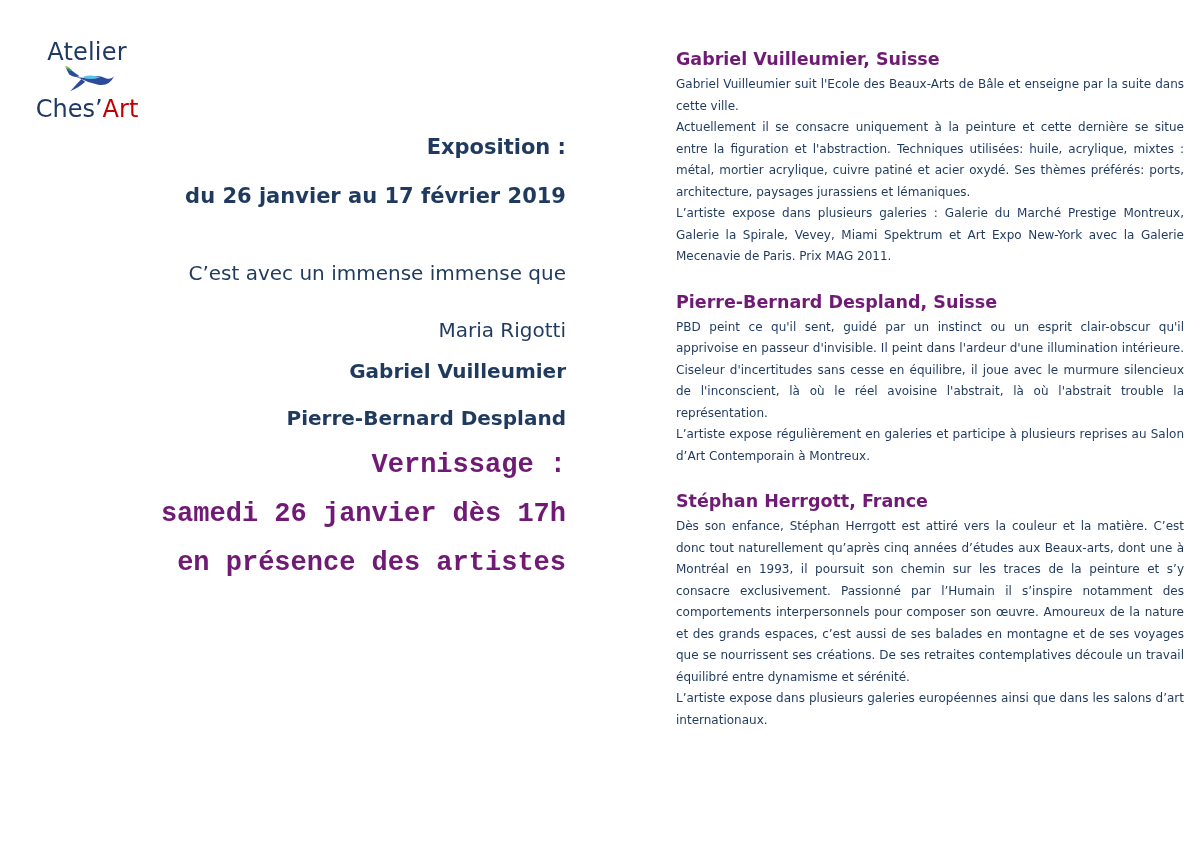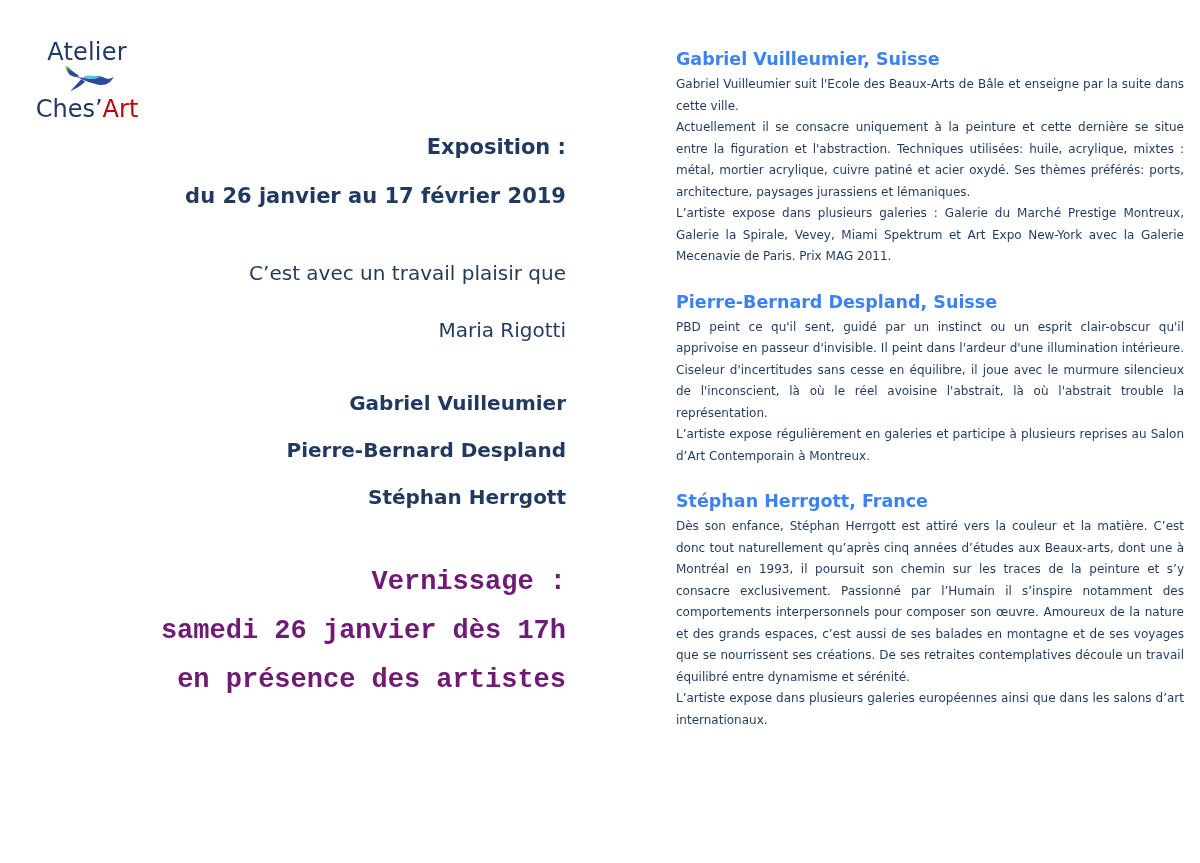--- a/index.html
+++ b/index.html
@@ -29,37 +29,37 @@
   }
   .lc-line { display:block; line-height:25px; }
   .lc-heading  { font-size:21px; font-weight:bold; }
   .lc-body     { font-size:20px; font-weight:normal; }
   .lc-artist   { font-size:20px; font-weight:bold; }
   .lc-red      { font-size:27px; font-weight:bold; color:#701a75;font-family:Liberation Mono, monospace; }
 
   #expo      { margin-bottom:24px; }
   #dates     { margin-bottom:52px; }
   #plaisir   { margin-bottom:32px; }
-  #maria     { margin-bottom:48px; }
+  #maria     { margin-bottom:16px; }
   #invite    { margin-bottom:61px; }
   #artist-0  { margin-bottom:22px; }
   #artist-1  { margin-bottom:22px; }
   #artist-2  { margin-bottom:60px; }
   #vern      { margin-bottom:24px; }
   #samedi    { margin-bottom:24px; }
 
   
   .right-col {
     position:absolute; left:676px; top:48px; width:508px;
     color:#1f3a5e;
   }
   .bio { margin:0; }
   .bio + .bio { margin-top:23px; }
   .bio h2 {
-    color:#3b82f6; font-size:17.5px; font-weight:bold;
+    color:#701a75; font-size:17.5px; font-weight:bold;
     line-height:22px; margin:0 0 4px 0; text-align:left;
   }
   .bio p {
     font-size:12px; line-height:21.5px; text-align:justify;
     text-justify:inter-word; margin:0;
   }
 </style>
 </head>
 <body>
 
@@ -79,25 +79,24 @@
       <path d="M26 12.5 Q34 9.5 44 13 Q36 16 28 14.5 Z" fill="#5ec1ea"></path>
 
       <path d="M24 15 L12 28 Q22 24 28 18 Z" fill="#2e4b9b"></path>
     </svg>
     <div class="word-bottom"><span>Ches’</span><span class="red">Art</span></div>
   </header>
 
   <section class="left-col">
     <div id="expo" class="lc-line lc-heading">Exposition :</div>
     <div id="dates" class="lc-line lc-heading">du 26 janvier au 17 février 2019</div>
-    <div id="plaisir" class="lc-line lc-body">C’est avec un travail plaisir que</div>
+    <div id="plaisir" class="lc-line lc-body">C’est avec un immense immense que</div>
     <div id="maria" class="lc-line lc-body">Maria Rigotti</div>
     <div id="artist-0" class="lc-line lc-artist">Gabriel Vuilleumier</div>
     <div id="artist-1" class="lc-line lc-artist">Pierre-Bernard Despland</div>
-    <div id="artist-2" class="lc-line lc-artist">Stéphan Herrgott</div>
     <div id="vern" class="lc-line lc-red">Vernissage :</div>
     <div id="samedi" class="lc-line lc-red">samedi 26 janvier dès 17h</div>
     <div id="presence" class="lc-line lc-red">en présence des artistes</div>
   </section>
 
   <section class="right-col">
 
     <article class="bio">
       <h2>Gabriel Vuilleumier, Suisse</h2>
       <p>Gabriel Vuilleumier suit l'Ecole des Beaux-Arts de Bâle et enseigne par la suite dans cette ville.</p>

